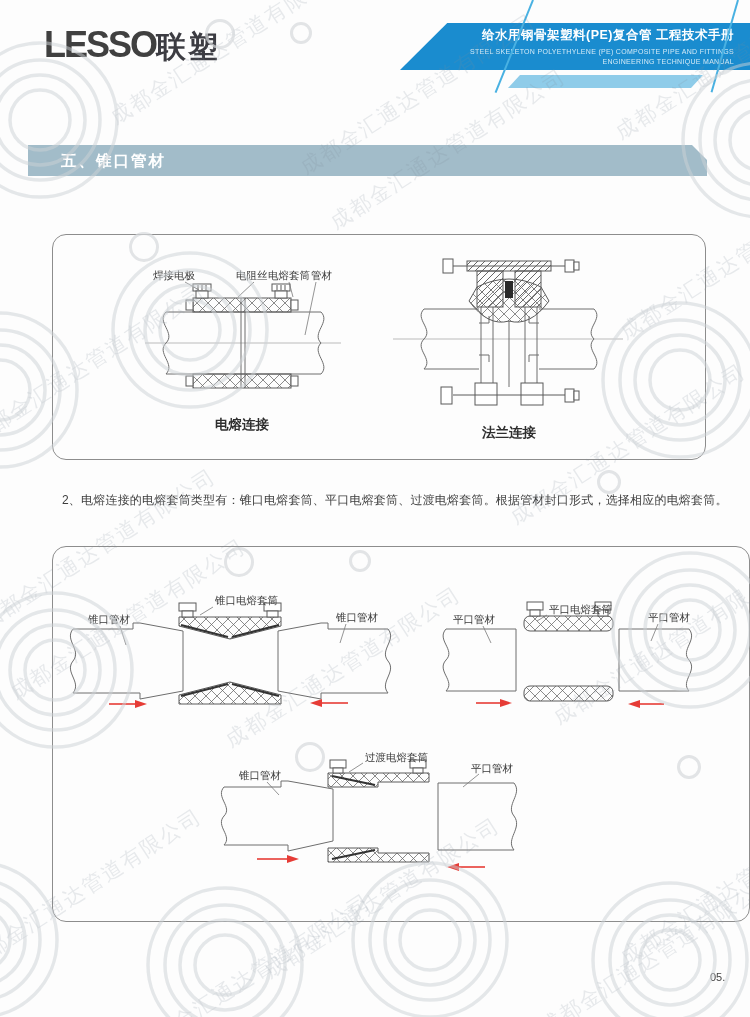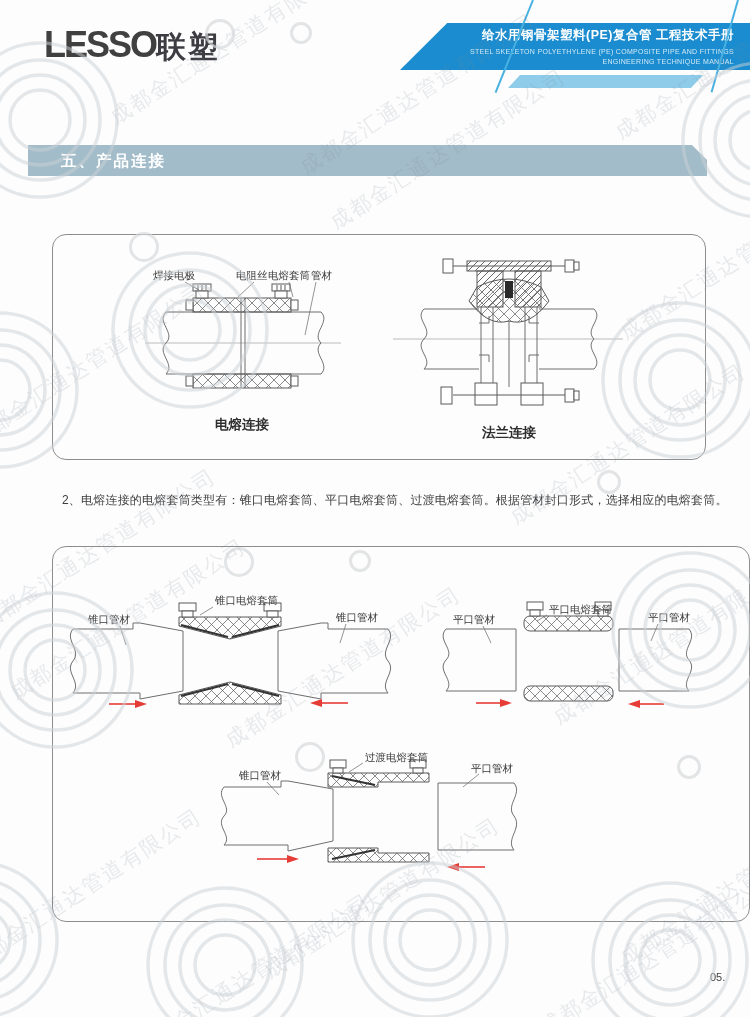--- a/index.html
+++ b/index.html
@@ -59,21 +59,21 @@
   <div class="banner">
     <div class="banner-cn">给水用钢骨架塑料(PE)复合管  工程技术手册</div>
     <div class="banner-en">STEEL SKELETON POLYETHYLENE (PE) COMPOSITE  PIPE AND FITTINGS</div>
     <div class="banner-en">ENGINEERING TECHNIQUE MANUAL</div>
   </div>
   <div class="banner-strip"></div>
   <div class="diag-line" style="left:532px;transform:rotate(22deg);"></div>
   <div class="diag-line" style="left:737px;height:96px;transform:rotate(16deg);"></div>
 
   <div class="section-bar">
-    <span>五、产品连接</span>
+    <span>五、锥口管材</span>
   </div>
 
 
   <div class="panel" id="box1">
 
     <svg class="fig" style="left:12px;top:2px;" width="320" height="215" viewBox="0 0 320 215">
       <defs>
         <pattern id="p1x" width="11" height="11" patternUnits="userSpaceOnUse">
           <path d="M0,0 L11,11 M11,0 L0,11" stroke="#666" stroke-width="0.75" fill="none"></path>
         </pattern>

